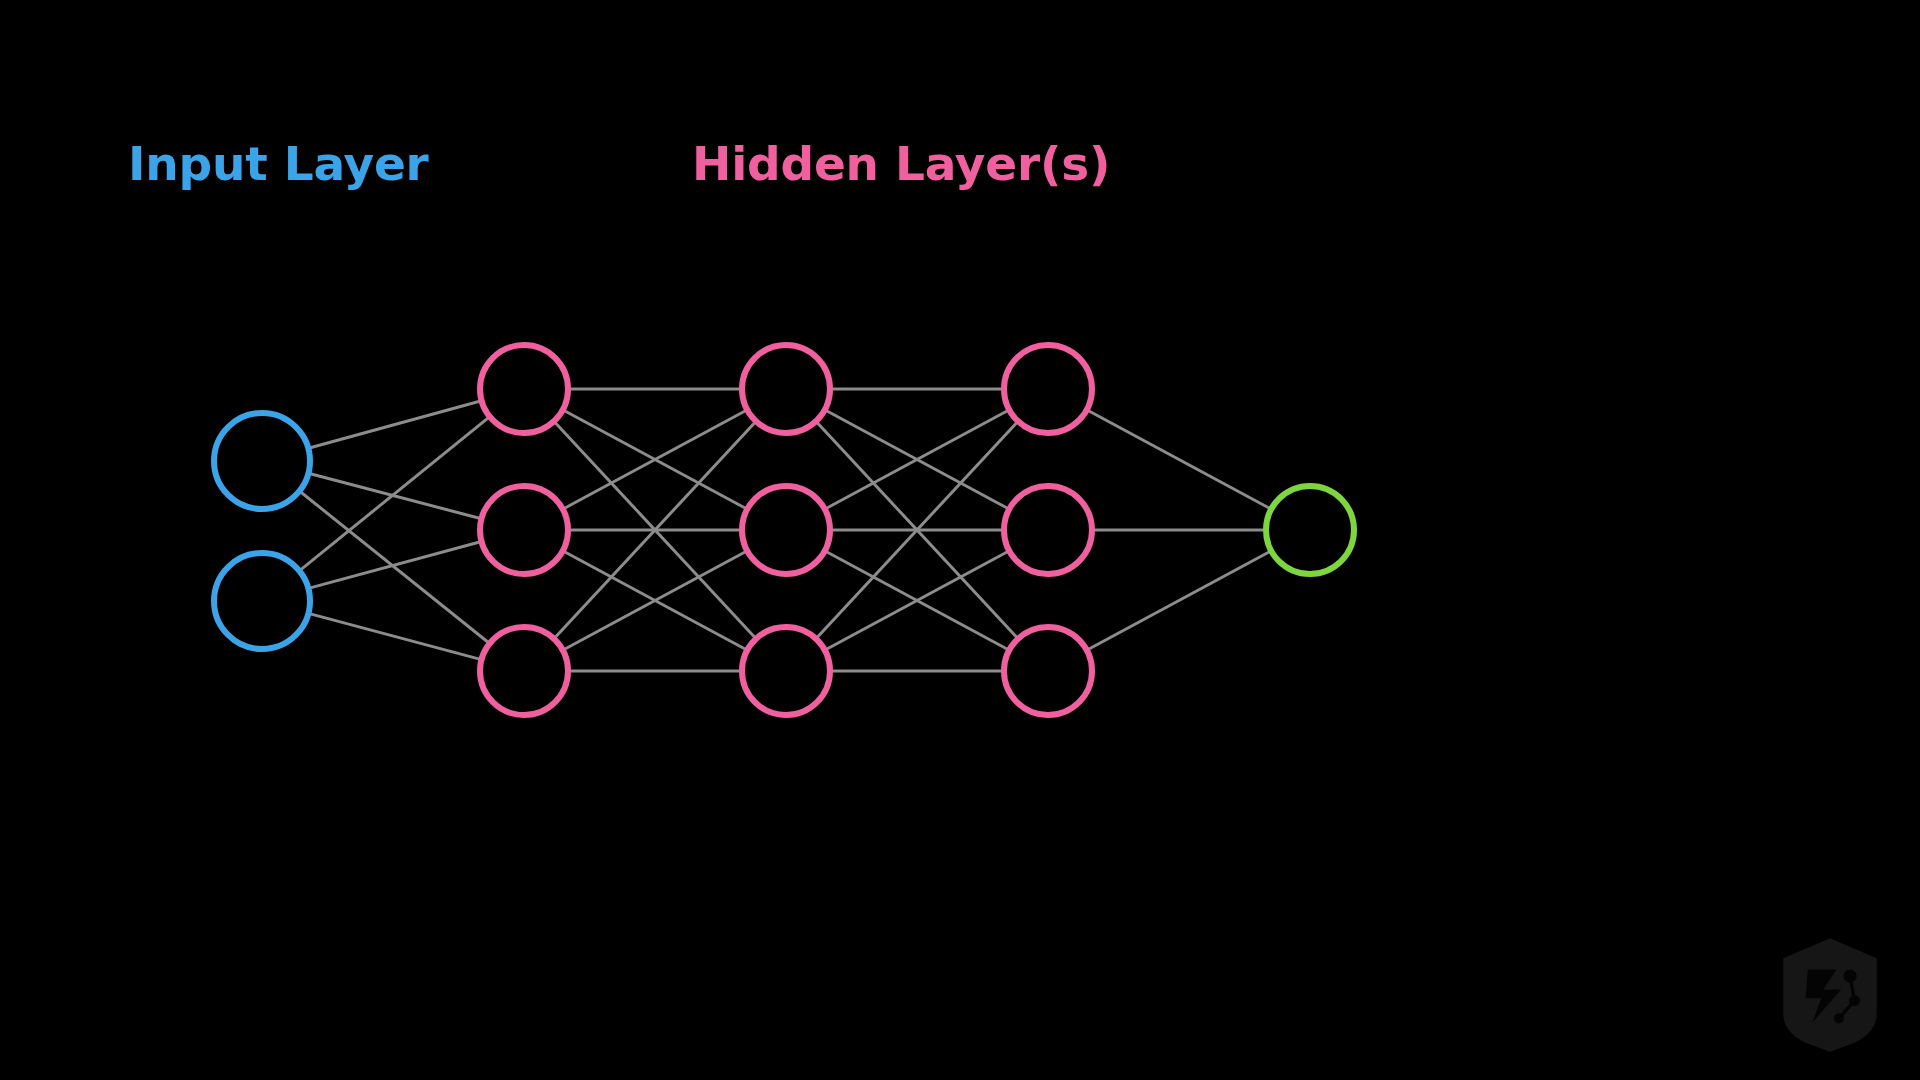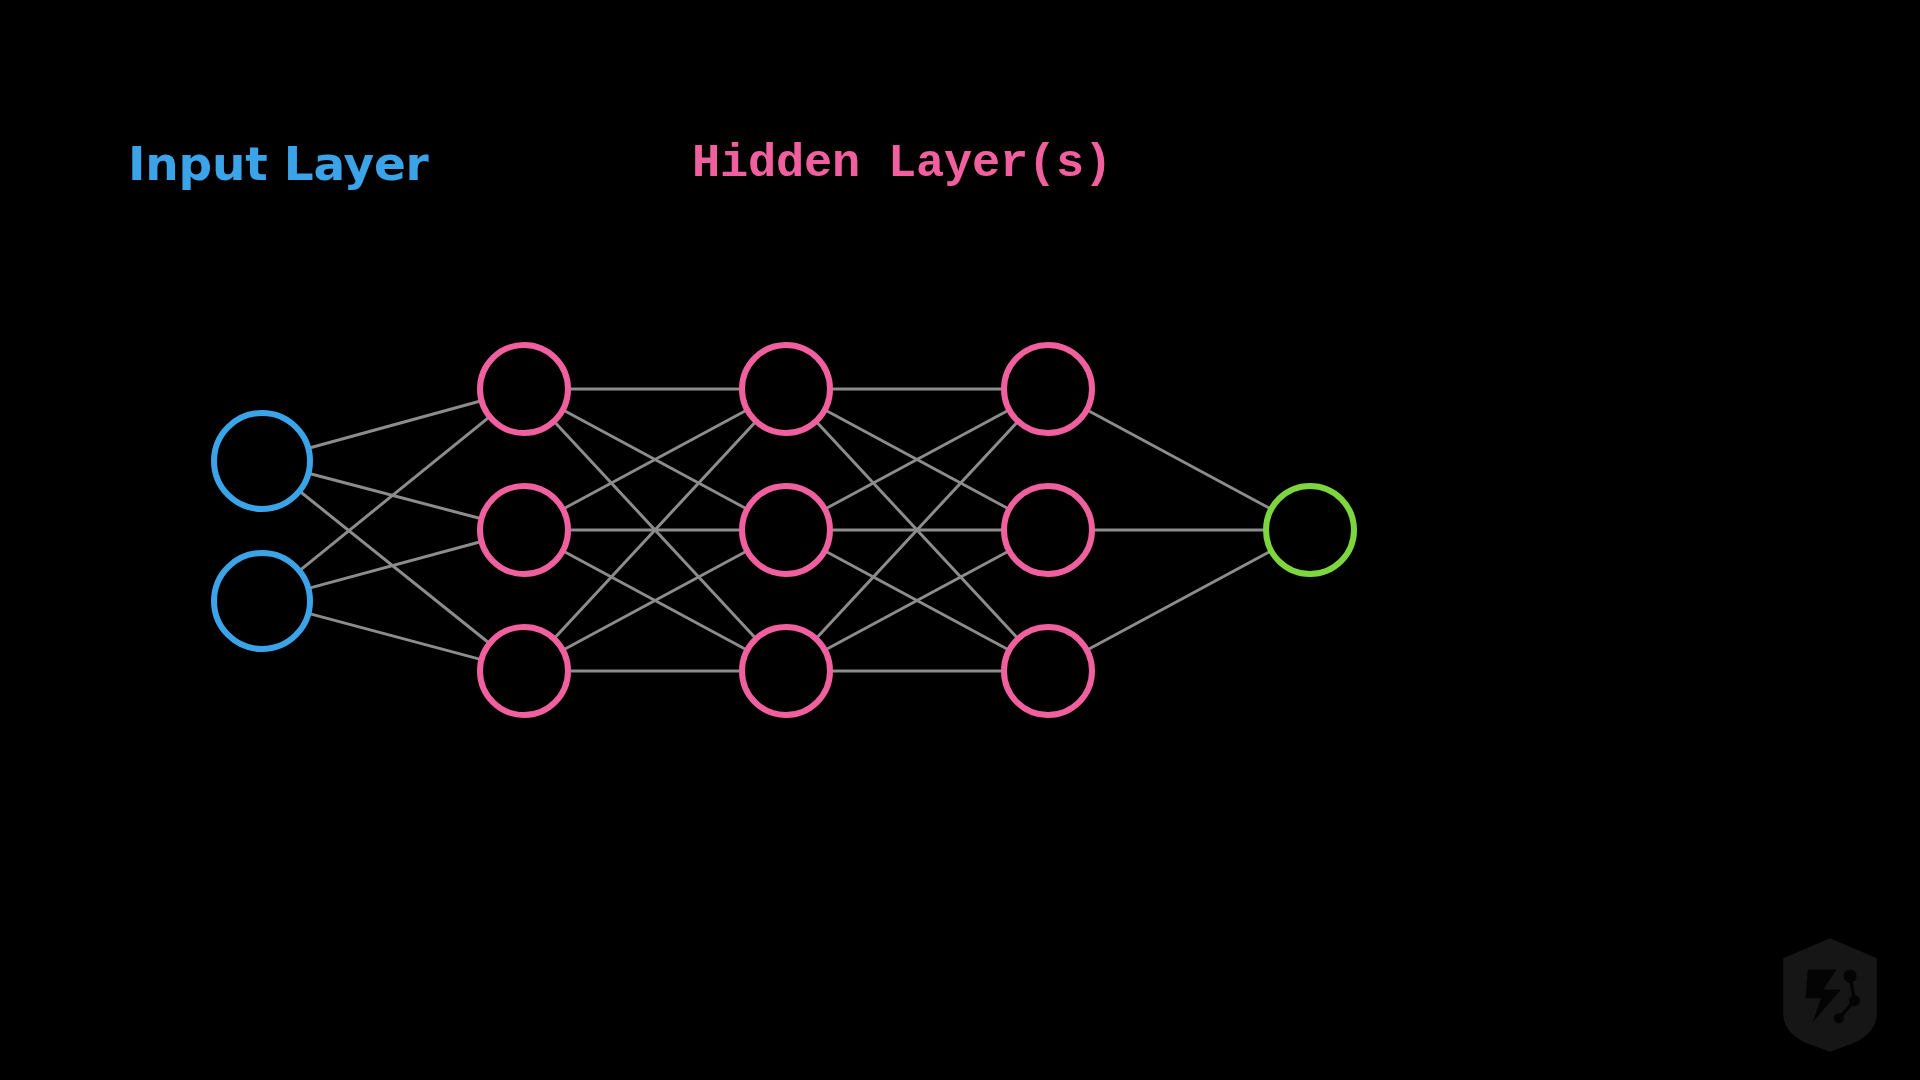--- a/index.html
+++ b/index.html
@@ -32,21 +32,21 @@
     position: absolute;
     font-family: "DejaVu Sans", sans-serif;
     font-weight: bold;
     font-size: 47px;
     line-height: 1;
     letter-spacing: -0.2px;
     white-space: nowrap;
     user-select: none;
   }
   #label-input   { left: 128px;  top: 140px; }
-  #label-hidden  { left: 692px;  top: 140px; font-family: Liberation Mono, monospace; }
+  #label-hidden  { left: 692px;  top: 140px; }
   #label-output  { left: 1382px; top: 140px; }
 
   #watermark {
     position: absolute;
     right: 34px;
     bottom: 26px;
     width: 112px;
     height: 118px;
     opacity: 0.085;
   }

